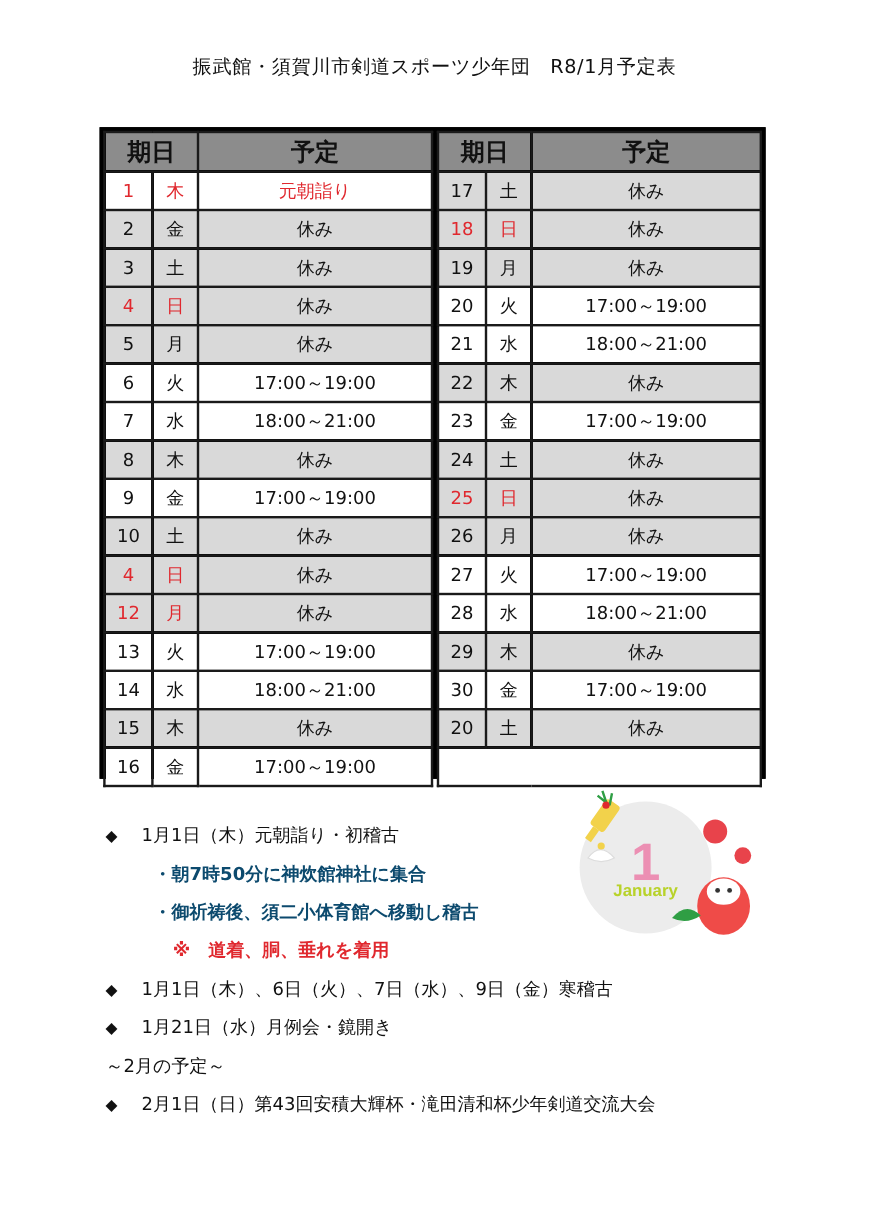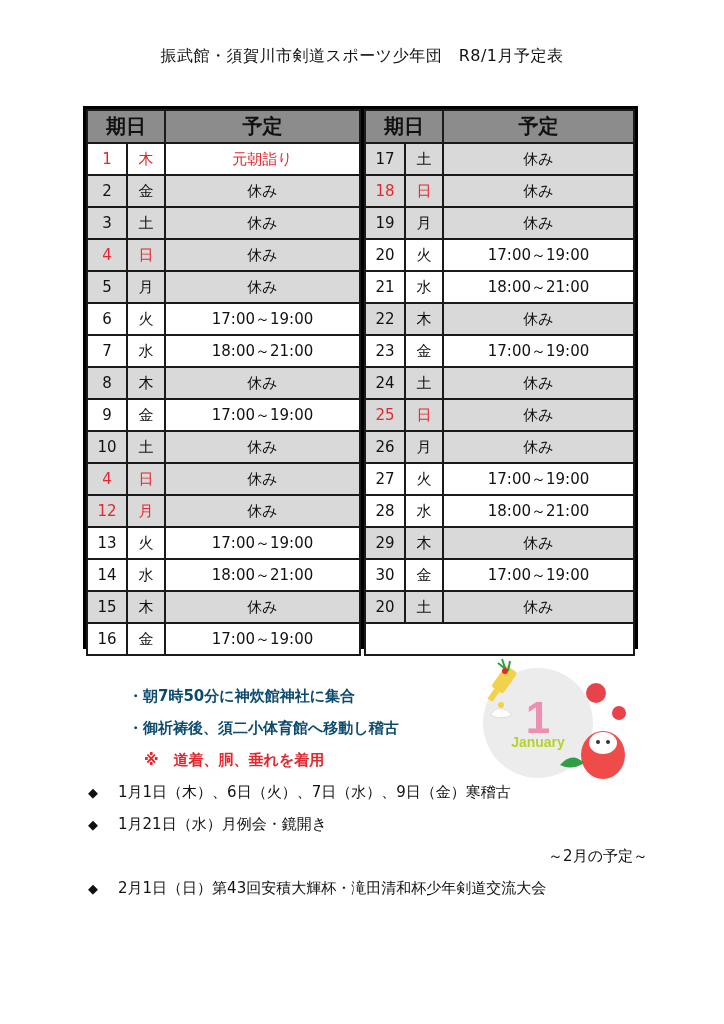--- a/index.html
+++ b/index.html
@@ -19,21 +19,21 @@
   tr.rest td { background: #d9d9d9; }
   tr.work td { background: #ffffff; }
   tr.empty td { background: #ffffff; }
   .red { color: #e0282e; }
   .bold { font-weight: bold; }
   .notes { position: absolute; left: 88px; top: 684px; width: 560px; font-size: 15px; }
   .note-line { height: 32px; line-height: 24px; white-space: nowrap; }
   .bullet { display: inline-block; width: 30px; font-size: 13px; }
   .sub { color: #0c4a6e; font-weight: bold; padding-left: 40px; }
   .sub2 { color: #e0282e; font-weight: bold; padding-left: 56px; }
-  .plain { padding-left: 0; text-align: right; }
+  .plain { padding-left: 0; }
   .illus { position: absolute; left: 476px; top: 655px; width: 160px; height: 125px; }
 </style>
 </head>
 <body>
 
 <div class="title">振武館・須賀川市剣道スポーツ少年団　R8/1月予定表</div>
 
 <div class="table-wrap">
   <table class="sched left">
     <colgroup>
@@ -219,20 +219,21 @@
           <td class="plan">休み</td>
         </tr>
         <tr class="empty">
           <td colspan="3"></td>
         </tr>
       </tbody>
   </table>
 </div>
 
 <div class="notes" id="notes">
+    <div class="note-line "><span class="bullet">◆</span><span>1月1日（木）元朝詣り・初稽古</span></div>
     <div class="note-line sub"><span>・朝7時50分に神炊館神社に集合</span></div>
     <div class="note-line sub"><span>・御祈祷後、須二小体育館へ移動し稽古</span></div>
     <div class="note-line sub2"><span>※　道着、胴、垂れを着用</span></div>
     <div class="note-line "><span class="bullet">◆</span><span>1月1日（木）、6日（火）、7日（水）、9日（金）寒稽古</span></div>
     <div class="note-line "><span class="bullet">◆</span><span>1月21日（水）月例会・鏡開き</span></div>
     <div class="note-line plain"><span>～2月の予定～</span></div>
     <div class="note-line "><span class="bullet">◆</span><span>2月1日（日）第43回安積大輝杯・滝田清和杯少年剣道交流大会</span></div>
   </div>
 
 <div class="illus">

